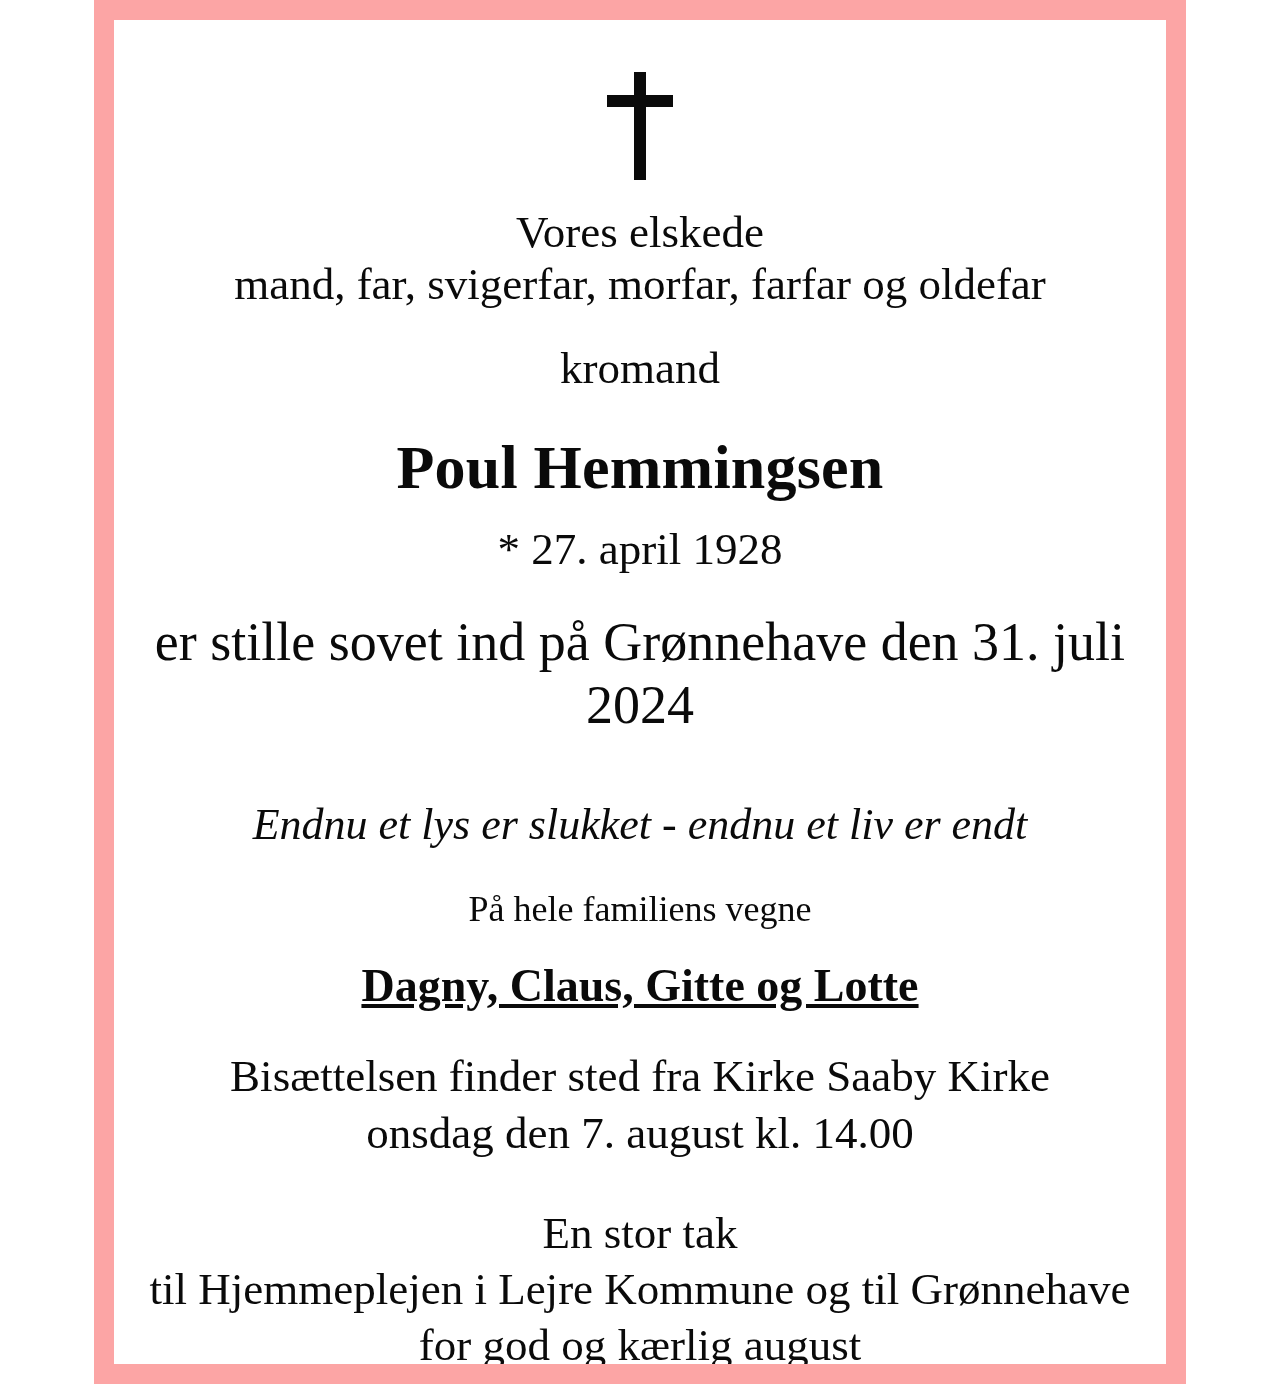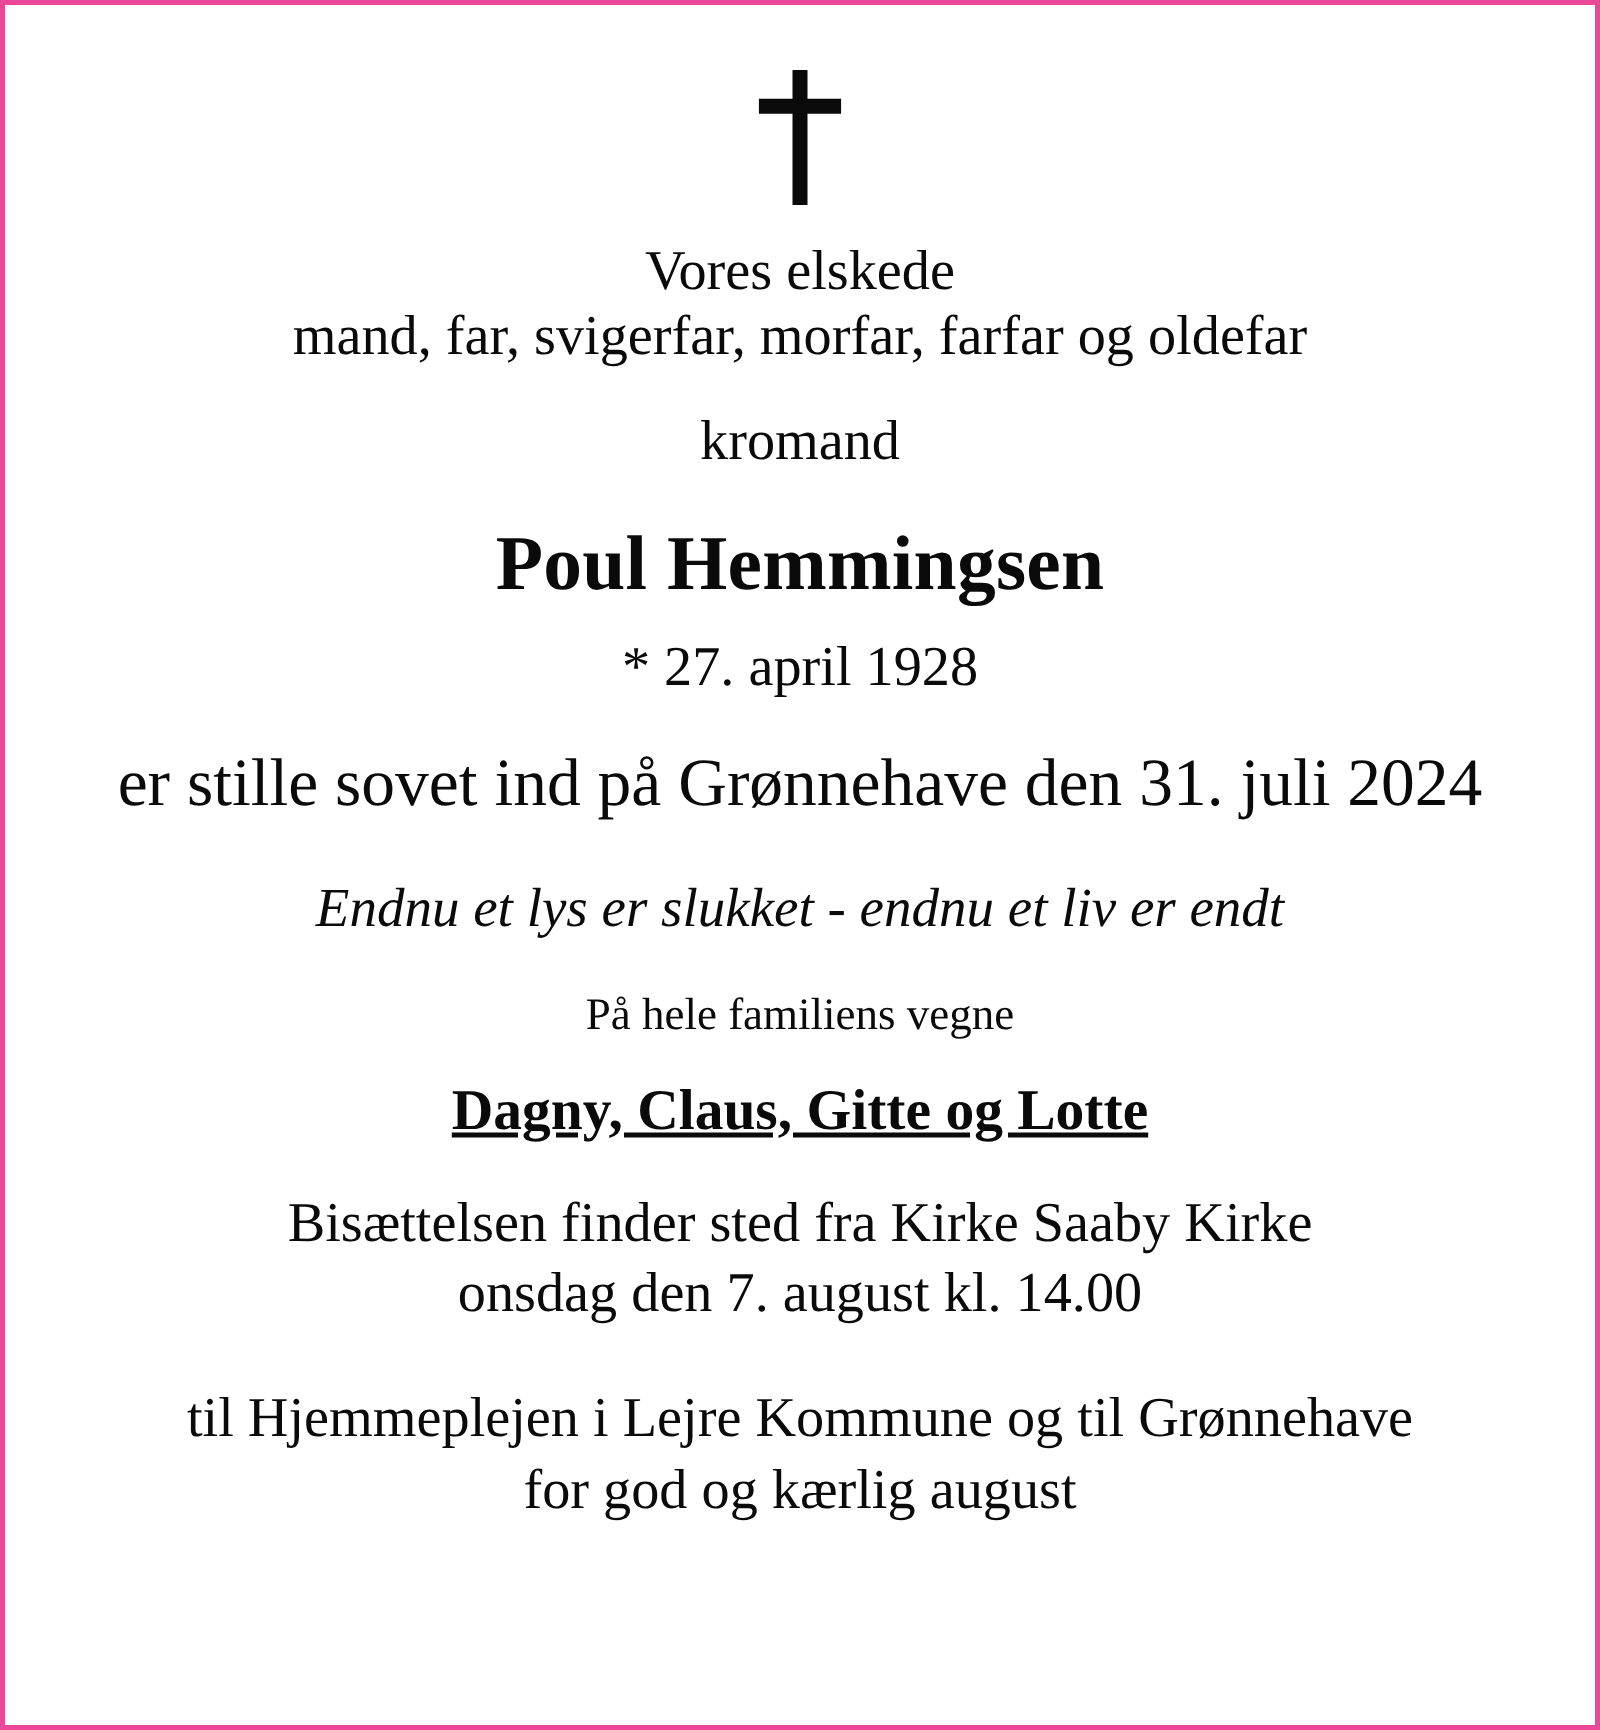--- a/index.html
+++ b/index.html
@@ -3,25 +3,25 @@
 <meta charset="utf-8">
 <title>Dødsannonce</title>
 <style>
   html, body {
     margin: 0;
     padding: 0;
     background: #ffffff;
   }
 
   .notice-frame {
-    width: 1280px;
+    width: 1092px;
     height: 1384px;
     box-sizing: border-box;
-    background: #ec4899;
-    padding: 4px;
+    background: #fca5a5;
+    padding: 20px;
     margin: 0 auto;
     overflow: hidden;
   }
 
   .notice-card {
     width: 100%;
     height: 100%;
     box-sizing: border-box;
     background: #ffffff;
     display: flex;
@@ -84,21 +84,21 @@
   .death {
     font-size: 54px;
     line-height: 1.16;
     margin-top: 36px;
   }
 
   .verse {
     font-size: 44px;
     font-style: italic;
     line-height: 1.3;
-    margin-top: 40px;
+    margin-top: 60px;
   }
 
   .behalf {
     font-size: 36px;
     line-height: 1.16;
     margin-top: 36px;
   }
 
   .survivors {
     font-size: 46px;
@@ -153,18 +153,19 @@
     <div class="block behalf">På hele familiens vegne</div>
 
     <div class="block survivors">Dagny, Claus, Gitte og Lotte</div>
 
     <div class="block service">
       <span class="line">Bisættelsen finder sted fra Kirke Saaby Kirke</span>
       <span class="line">onsdag den 7. august kl. 14.00</span>
     </div>
 
     <div class="block thanks">
+      <span class="line">En stor tak</span>
       <span class="line">til Hjemmeplejen i Lejre Kommune og til Grønnehave</span>
       <span class="line">for god og kærlig august</span>
     </div>
 
   </div>
 </div>
 
 </body></html>

